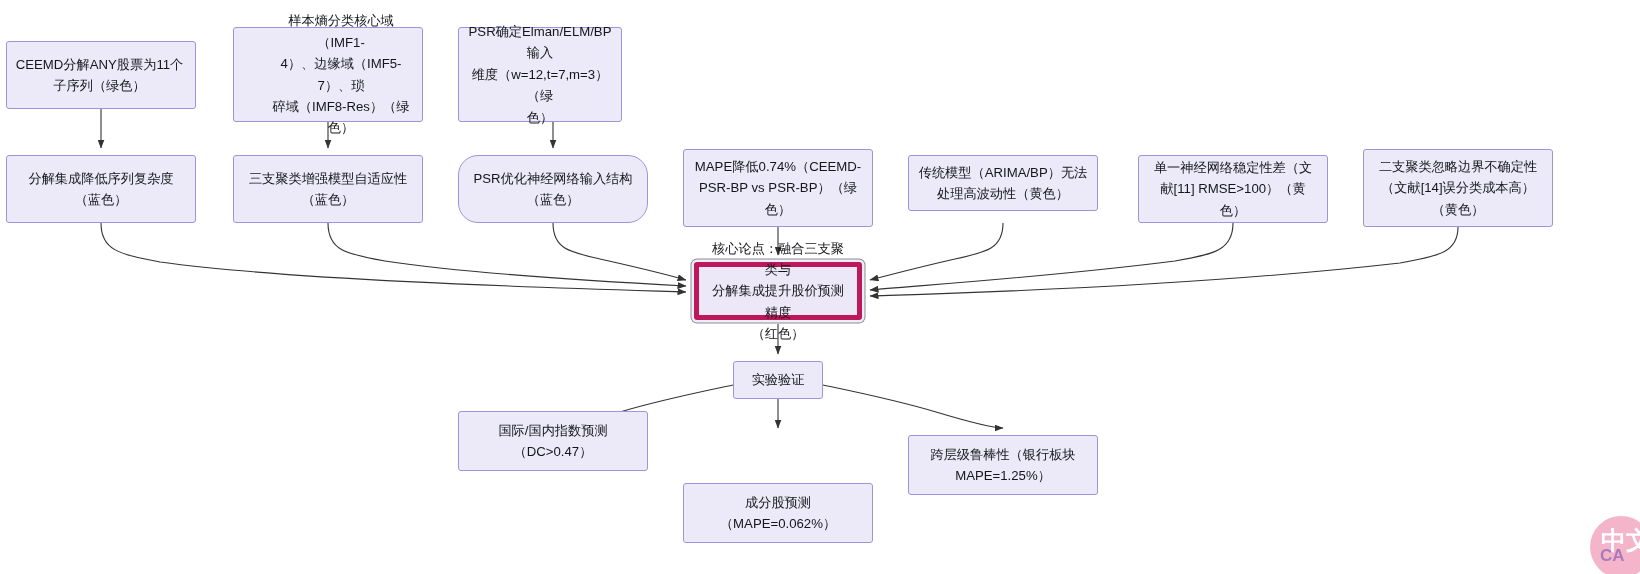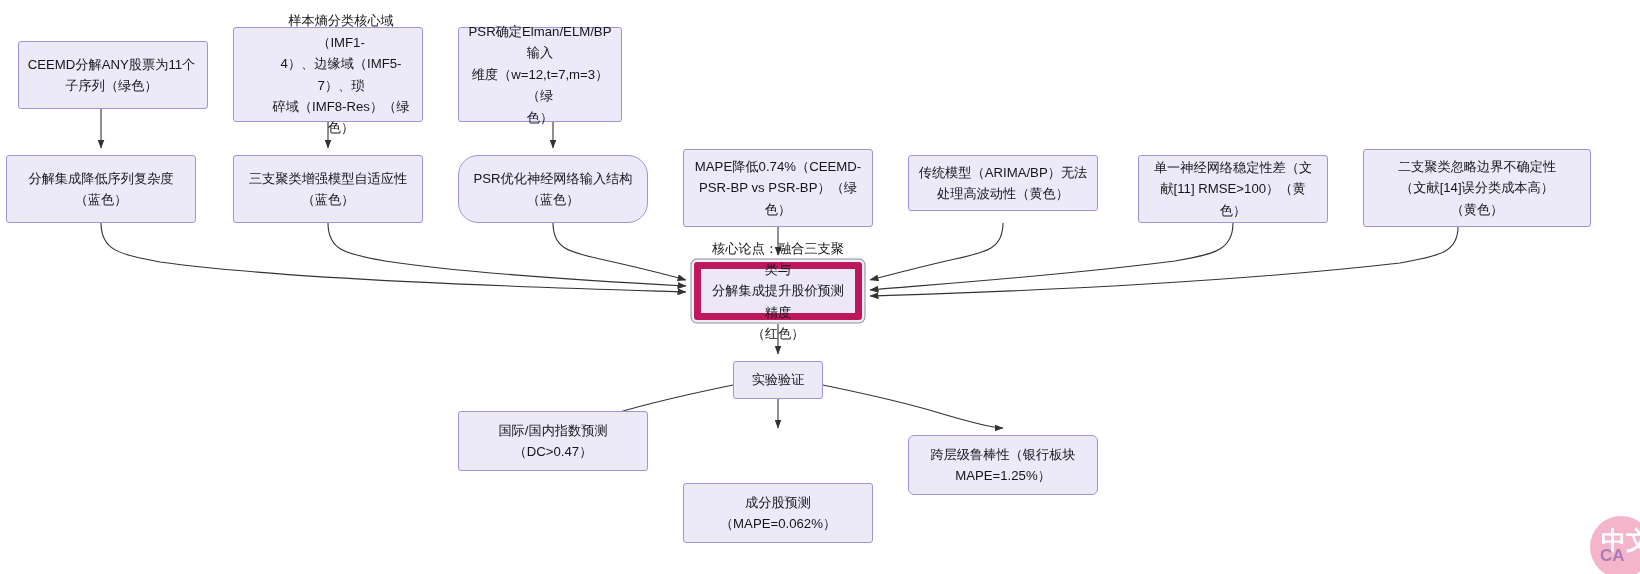--- a/index.html
+++ b/index.html
@@ -41,21 +41,21 @@
     padding: 4px 9px;
     z-index: 2;
   }
   .node .txt {
     display: block;
     width: 100%;
     white-space: pre-line;
   }
   .node.core {
     background: #ECE8F7;
-    border: 7px solid #be185d;
+    border: 5px solid #be185d;
     box-shadow: 0 0 0 2.5px #EFEDF8, 0 0 0 3.5px #8b8b96;
   }
   .watermark {
     position: absolute;
     width: 62px;
     height: 62px;
     border-radius: 50%;
     background: #F2A3BE;
     opacity: 0.80;
     right: -12px;
@@ -109,21 +109,21 @@
         <path d="M1233,223 C1233,250 1215,254 1175,261 C1040,278 910,286 870,290" marker-end="url(#arrowhead)"></path>
         <path d="M1458,227 C1458,252 1440,256 1400,263 C1180,288 930,294 870,296" marker-end="url(#arrowhead)"></path>
         <path d="M778,324 L778,354" marker-end="url(#arrowhead)"></path>
         <path d="M733,385 C700,392 660,400 620,412 C590,421 565,428 553,428" marker-end="url(#arrowhead)"></path>
         <path d="M778,399 L778,428" marker-end="url(#arrowhead)"></path>
         <path d="M823,385 C856,392 896,400 936,412 C966,421 991,428 1003,428" marker-end="url(#arrowhead)"></path>
       </g>
   </svg>
 
   <div id="nodes-layer">
-      <div class="node" style="left: 18px; top: 41px; width: 190px; height: 68px; padding-left: 6px;">
+      <div class="node" style="left: 6px; top: 41px; width: 190px; height: 68px; padding-left: 6px;">
         <span class="txt">CEEMD分解ANY股票为11个
 子序列（绿色）</span>
       </div>
       <div class="node" style="left: 233px; top: 27px; width: 190px; height: 95px; padding-left: 35px;">
         <span class="txt">样本熵分类核心域（IMF1-
 4）、边缘域（IMF5-7）、琐
 碎域（IMF8-Res）（绿色）</span>
       </div>
       <div class="node" style="left: 458px; top: 27px; width: 164px; height: 95px;">
         <span class="txt">PSR确定Elman/ELM/BP输入
@@ -148,42 +148,42 @@
 色）</span>
       </div>
       <div class="node" style="left: 908px; top: 155px; width: 190px; height: 56px;">
         <span class="txt">传统模型（ARIMA/BP）无法
 处理高波动性（黄色）</span>
       </div>
       <div class="node" style="left: 1138px; top: 155px; width: 190px; height: 68px;">
         <span class="txt">单一神经网络稳定性差（文
 献[11] RMSE&gt;100）（黄色）</span>
       </div>
-      <div class="node" style="left: 1363px; top: 149px; width: 228px; height: 78px;">
+      <div class="node" style="left: 1363px; top: 149px; width: 190px; height: 78px;">
         <span class="txt">二支聚类忽略边界不确定性
 （文献[14]误分类成本高）
 （黄色）</span>
       </div>
       <div class="node core" style="left: 694px; top: 262px; width: 168px; height: 58px;">
         <span class="txt">核心论点：融合三支聚类与
 分解集成提升股价预测精度
 （红色）</span>
       </div>
       <div class="node" style="left: 733px; top: 361px; width: 90px; height: 38px;">
         <span class="txt">实验验证</span>
       </div>
       <div class="node" style="left: 458px; top: 411px; width: 190px; height: 60px;">
         <span class="txt">国际/国内指数预测
 （DC&gt;0.47）</span>
       </div>
       <div class="node" style="left: 683px; top: 435px; width: 190px; height: 60px; margin-top: 48px;">
         <span class="txt">成分股预测
 （MAPE=0.062%）</span>
       </div>
-      <div class="node" style="left: 908px; top: 435px; width: 190px; height: 60px; border-radius: 6px;">
+      <div class="node" style="left: 908px; top: 435px; width: 190px; height: 60px;">
         <span class="txt">跨层级鲁棒性（银行板块
 MAPE=1.25%）</span>
       </div>
     </div>
 
   <div class="watermark">
     <span class="wm-text">中文</span>
     <span class="wm-sub">CA</span>
   </div>
 

